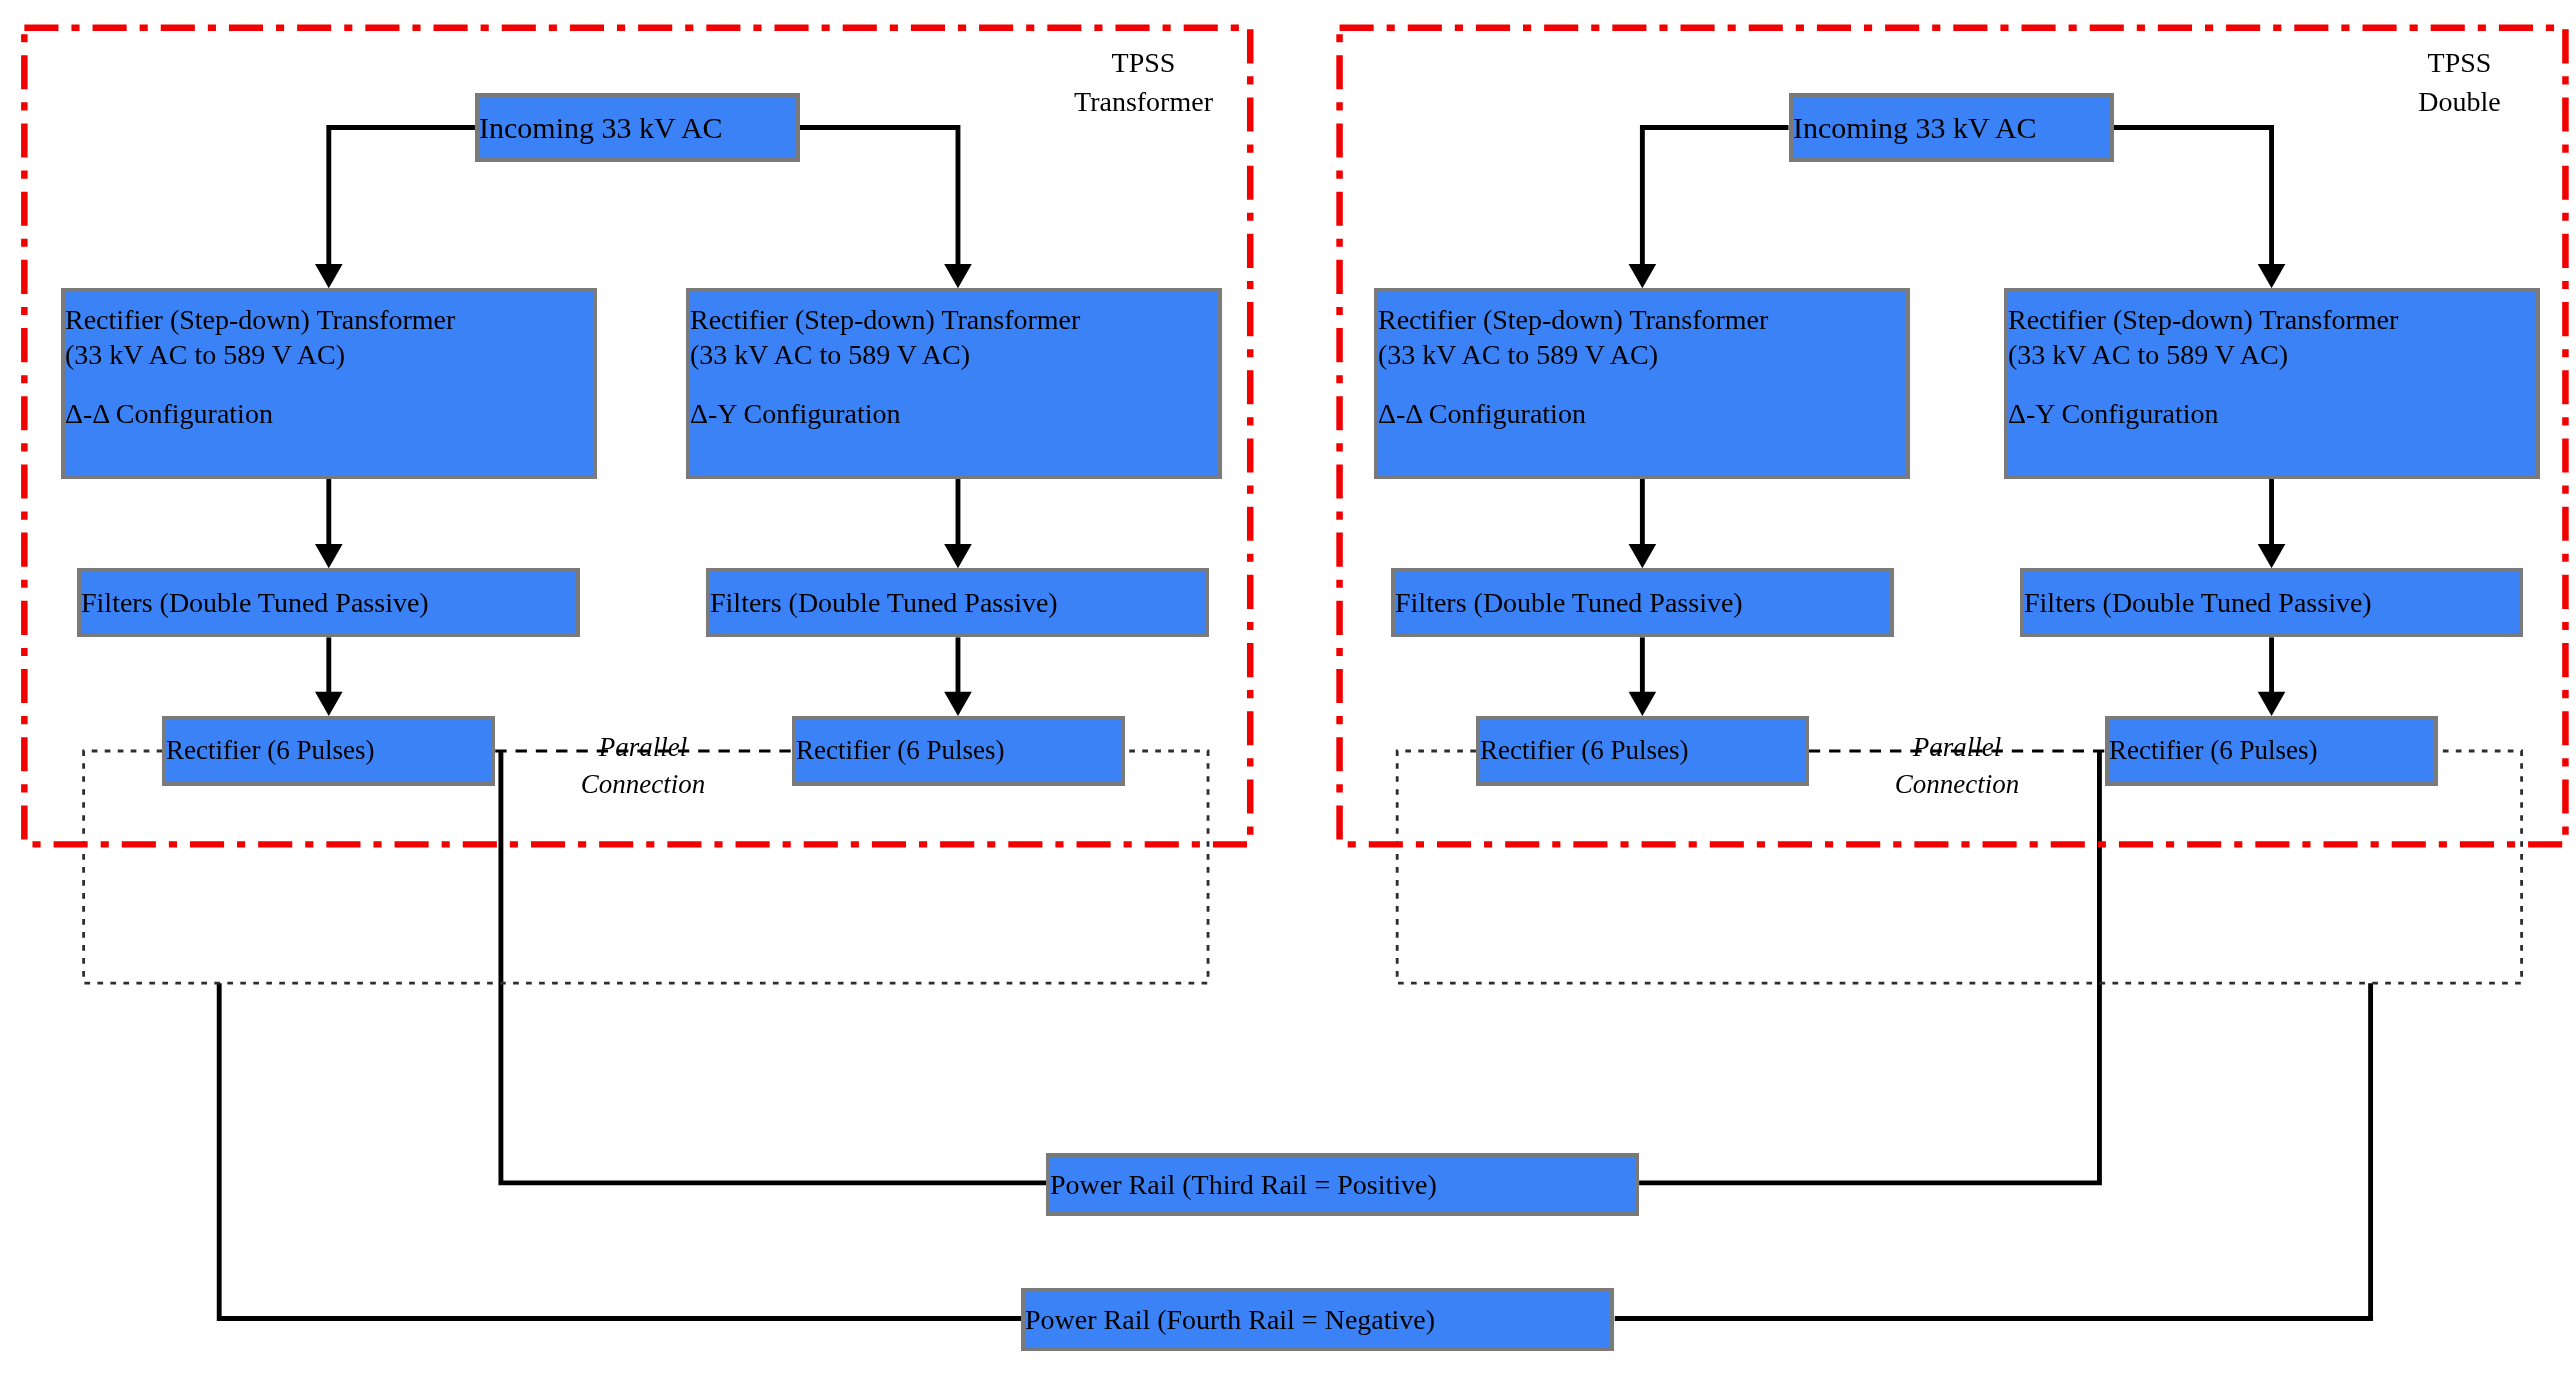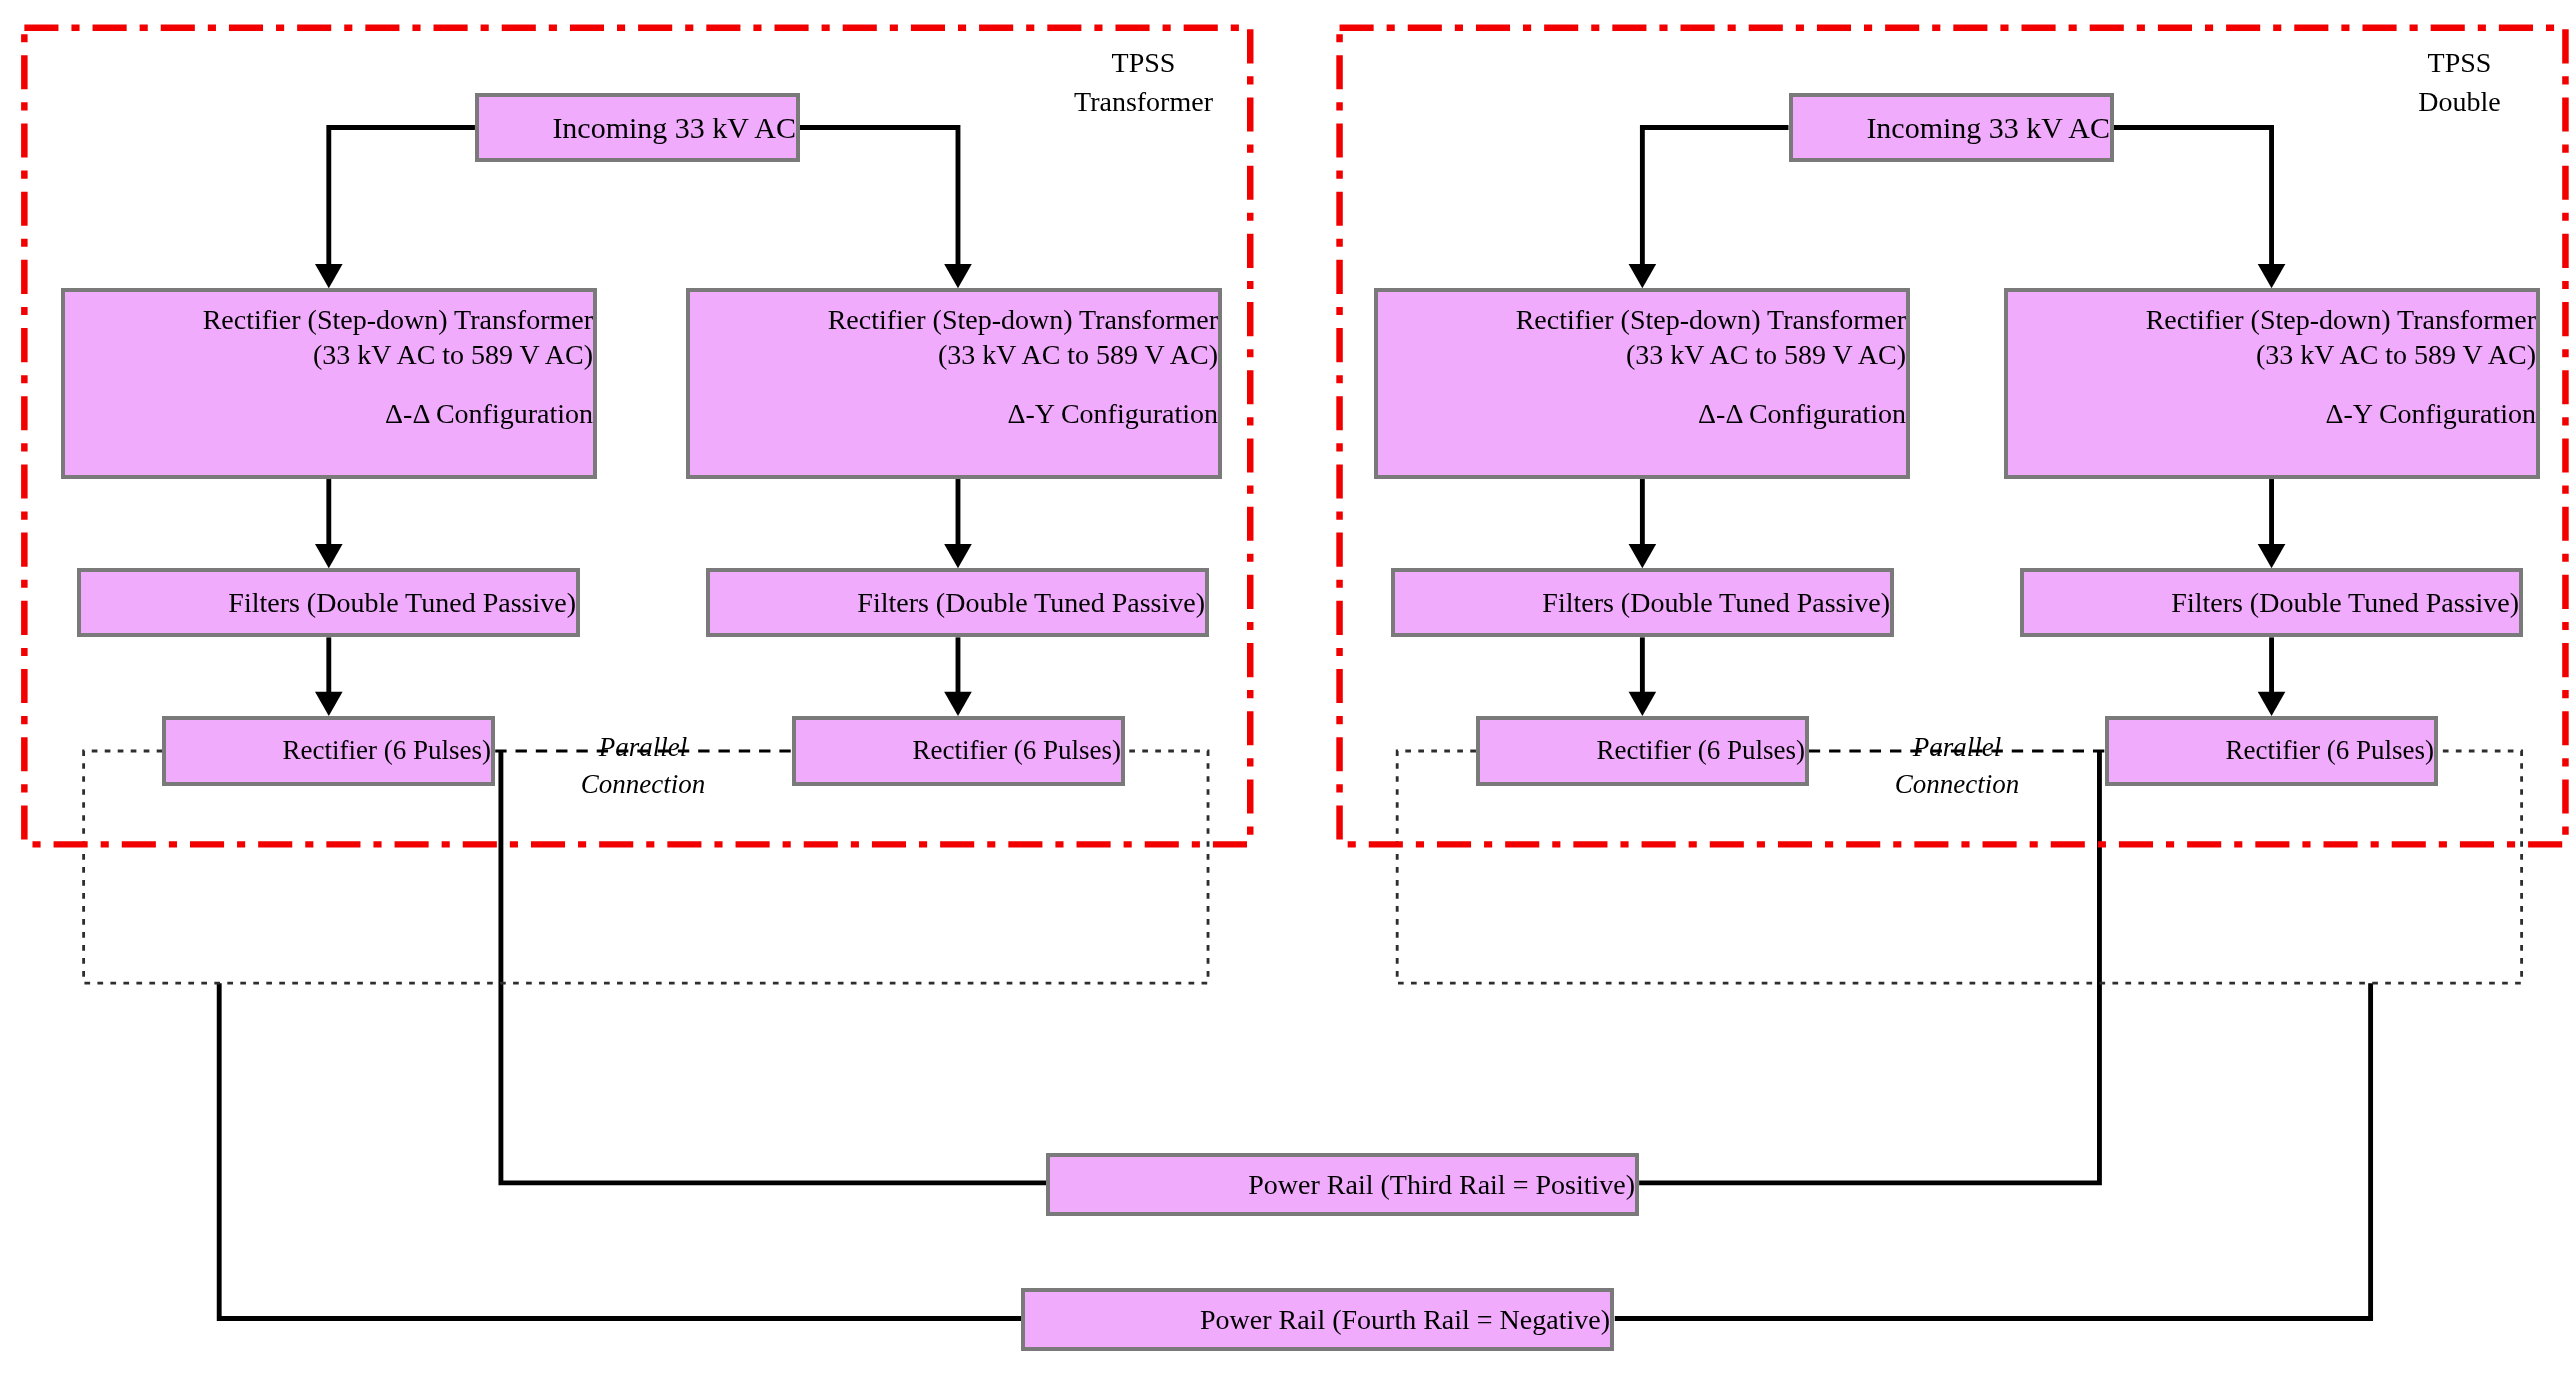--- a/index.html
+++ b/index.html
@@ -18,34 +18,34 @@
   }
   #wires {
     position: absolute;
     left: 0; top: 0;
     width: 2576px;
     height: 1377px;
   }
   .box {
     position: absolute;
     box-sizing: border-box;
-    background: #f0abfc;
+    background: #3b82f6;
     border: 4px solid #7a7a7a;
     display: flex;
     flex-direction: column;
-    align-items: flex-end;
+    align-items: flex-start;
     justify-content: center;
     text-align: center;
     line-height: 1.25;
   }
   .box .ln { white-space: nowrap; }
   .incoming-box   { font-size: 30px; }
   .transformer-box{ font-size: 28px; justify-content: flex-start; padding-top: 10px; }
   .transformer-box .config { margin-top: 24px; }
-  .filters-box    { font-size: 28px; padding-left: 28px; }
+  .filters-box    { font-size: 28px; }
   .rectifier-box  { font-size: 27px; }
   .power-box      { font-size: 28px; }
   .float-label {
     position: absolute;
     text-align: center;
     line-height: 39px;
     font-size: 28px;
     white-space: nowrap;
   }
   .parallel-label {

